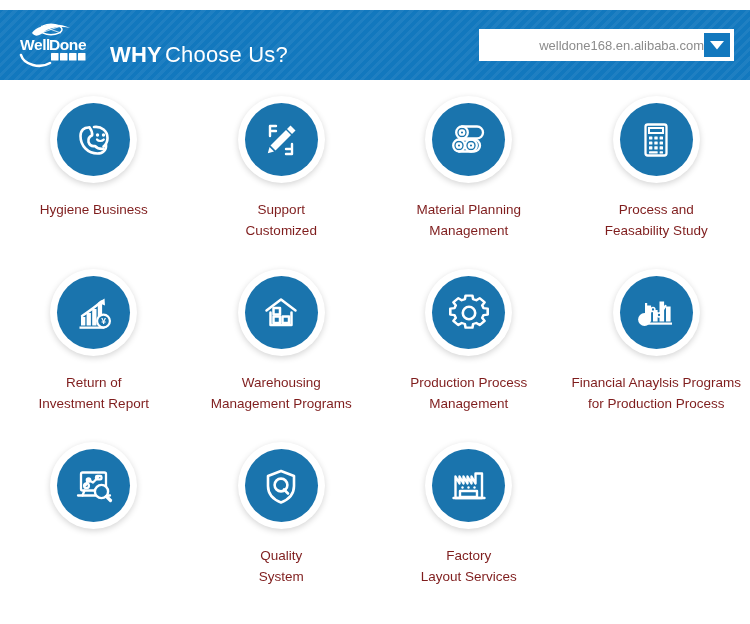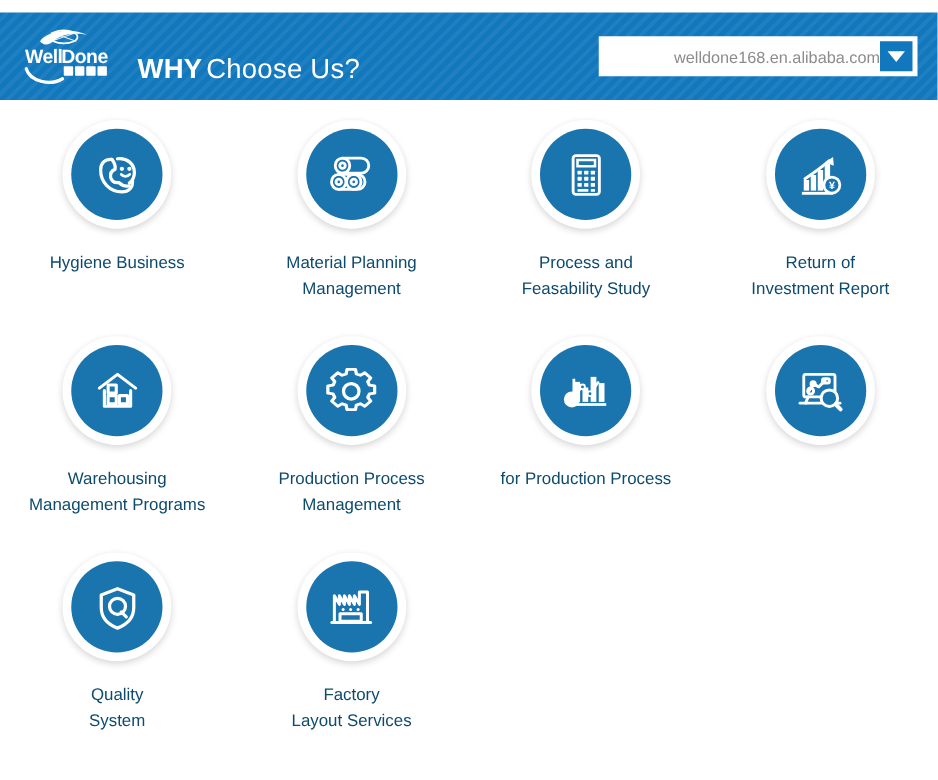--- a/index.html
+++ b/index.html
@@ -136,21 +136,21 @@
     background: #1a74ad;
     display: flex;
     align-items: center;
     justify-content: center;
   }
   .badge-inner svg { display: block; }
 
   .label {
     margin-top: 16px;
     text-align: center;
-    color: #0c4a6e;
+    color: #7f1d1d;
     font-size: 13.5px;
     line-height: 21px;
     max-width: 180px;
   }
   .label .ln { display: block; white-space: nowrap; }
 </style>
 </head>
 <body>
 
 <div class="page">
@@ -211,20 +211,43 @@
             <circle cx="31.5" cy="17" r="1.7" fill="#ffffff"></circle>
             <path d="M25 21.5 C26.5 23.5, 30 23.5, 31.8 21.5" fill="none" stroke="#ffffff" stroke-width="2.2" stroke-linecap="round"></path>
           </svg>
         </div>
       </div>
       <div class="label">
         <span class="ln">Hygiene Business</span>
       </div>
     </div>
 
+    <div class="cell">
+      <div class="badge">
+        <div class="badge-inner">
+          <svg width="44" height="44" viewBox="0 0 44 44" aria-hidden="true">
+            <g fill="#ffffff">
+              <path d="M31.5 7.5 L36.5 12.5 L33 16 L28 11 Z"></path>
+              <path d="M27 12 L32 17 L16.5 32.5 L11.5 27.5 Z"></path>
+              <path d="M10.5 29 L15 33.5 L8.8 35.2 Z"></path>
+            </g>
+            <g fill="none" stroke="#ffffff" stroke-width="2.4" stroke-linecap="round" stroke-linejoin="round">
+              <path d="M17 8 L11 8 L11 18"></path>
+              <path d="M12.5 13 L17 13"></path>
+              <path d="M27 36 L33 36 L33 26"></path>
+              <path d="M31.5 31 L27 31"></path>
+            </g>
+          </svg>
+        </div>
+      </div>
+      <div class="label">
+        <span class="ln">Support</span>
+        <span class="ln">Customized</span>
+      </div>
+    </div>
 
     <div class="cell">
       <div class="badge">
         <div class="badge-inner">
           <svg width="44" height="44" viewBox="0 0 44 44" aria-hidden="true">
             <g fill="none" stroke="#ffffff" stroke-width="2.3" stroke-linecap="round" stroke-linejoin="round">
               <path d="M15 8.5 L30 8.5 C33.3 8.5 36 11.2 36 14.5 C36 17.8 33.3 20.5 30 20.5 L15 20.5"></path>
               <ellipse cx="15" cy="14.5" rx="5.8" ry="6"></ellipse>
               <circle cx="15" cy="14.5" r="2.2"></circle>
               <path d="M12 21.5 L27 21.5 C30.3 21.5 33 24.2 33 27.5 C33 30.8 30.3 33.5 27 33.5 L12 33.5"></path>
@@ -347,20 +370,21 @@
               <rect x="11" y="12" width="2.2" height="21.5"></rect>
             </g>
             <path d="M13 24 L19 18.5 L25 24 L31.5 15" fill="none" stroke="#ffffff" stroke-width="2.2" stroke-linecap="round" stroke-linejoin="round"></path>
             <circle cx="19" cy="18.5" r="1.9" fill="#1a74ad" stroke="#ffffff" stroke-width="1.5"></circle>
             <circle cx="25" cy="24" r="1.9" fill="#1a74ad" stroke="#ffffff" stroke-width="1.5"></circle>
             <circle cx="10.5" cy="28.5" r="6.4" fill="#ffffff"></circle>
           </svg>
         </div>
       </div>
       <div class="label">
+        <span class="ln">Financial Anaylsis Programs</span>
         <span class="ln">for Production Process</span>
       </div>
     </div>
 
     <div class="cell">
       <div class="badge">
         <div class="badge-inner">
           <svg width="44" height="44" viewBox="0 0 44 44" aria-hidden="true">
             <g fill="none" stroke="#ffffff" stroke-width="2.3" stroke-linecap="round" stroke-linejoin="round">
               <rect x="9" y="8.5" width="25" height="18" rx="1.6"></rect>

